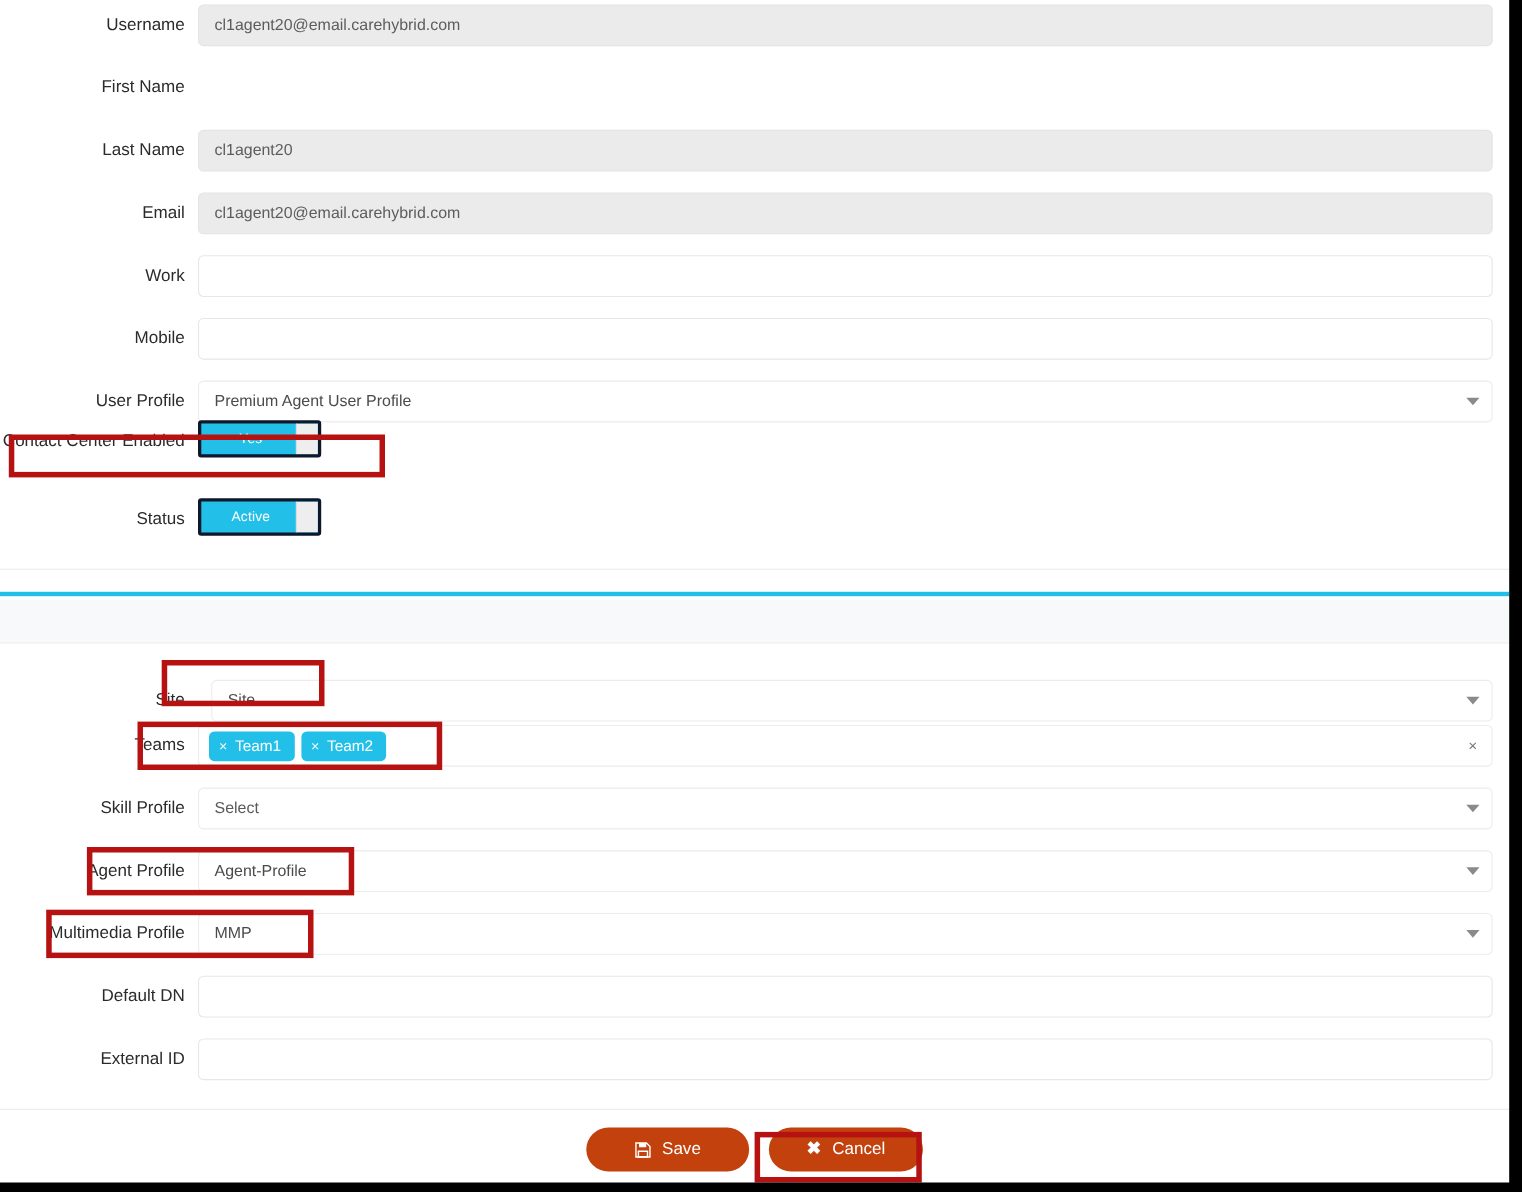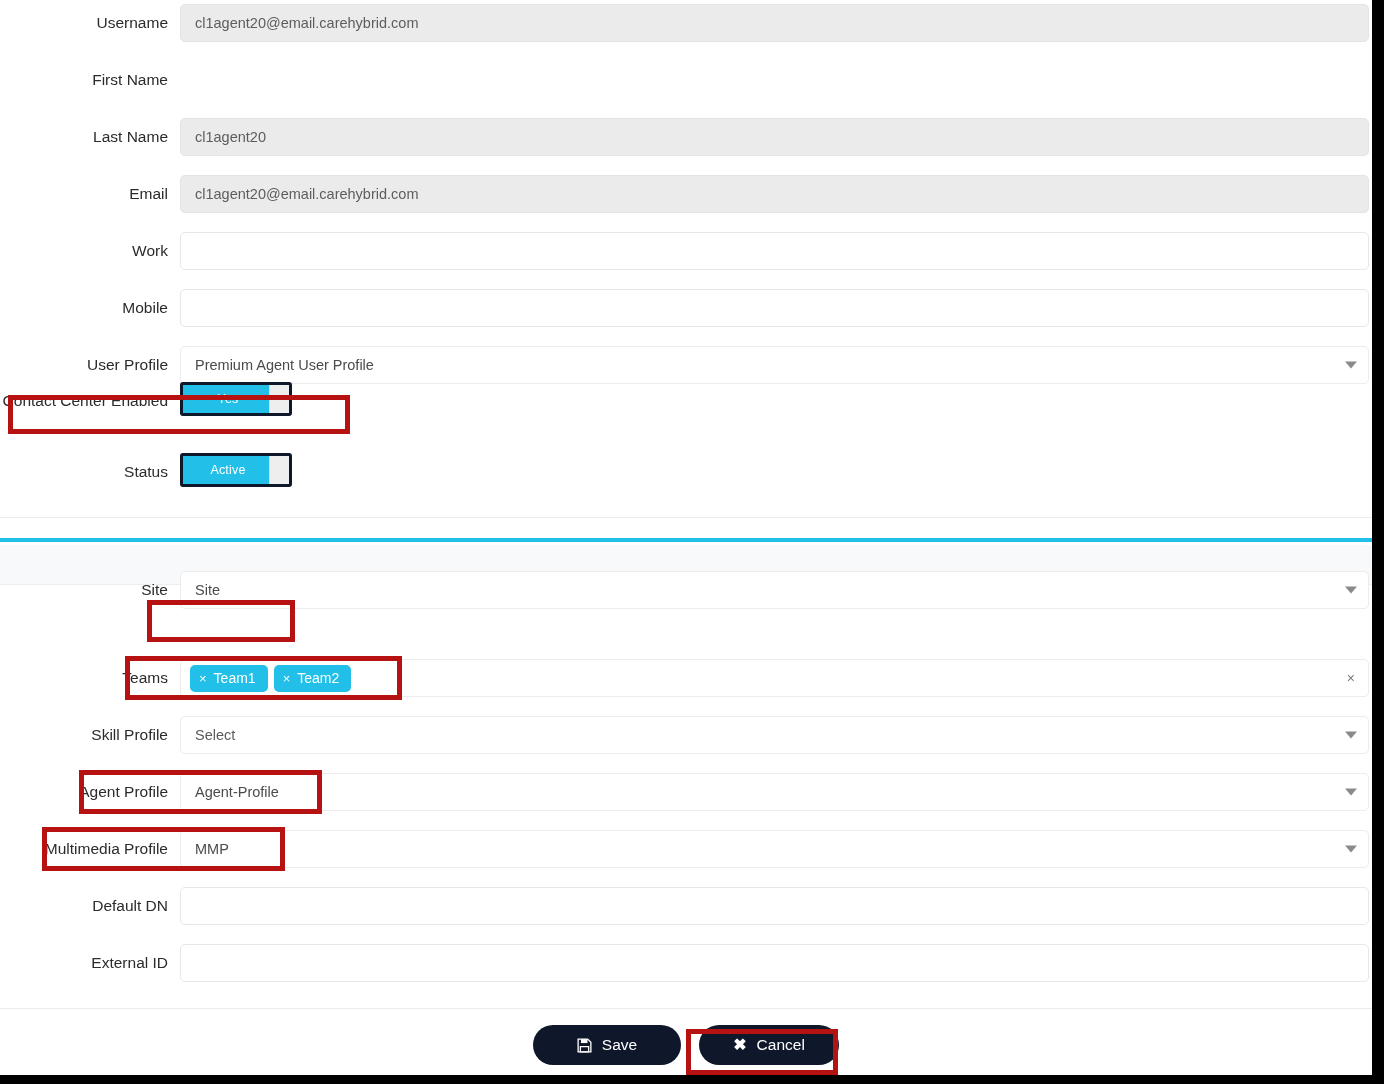--- a/index.html
+++ b/index.html
@@ -45,21 +45,21 @@
     padding-right: 12px;
     font-size: 15.5px;
     color: #2b2b2b;
     line-height: 1;
     white-space: nowrap;
   }
   .row-control {
     flex: 1 1 auto;
     position: relative;
     height: 38px;
-    margin-right: 3px;
+    margin-right: 15px;
   }
 
   
   .field {
     width: 100%;
     height: 38px;
     border-radius: 5px;
     display: flex;
     align-items: center;
     padding: 0 14px;
@@ -191,21 +191,21 @@
     width: 1372px;
     height: 62px;
     display: flex;
     align-items: center;
     justify-content: center;
     gap: 18px;
   }
   .btn {
     height: 40px;
     border-radius: 22px;
-    background: #0f172a;
+    background: #c2410c;
     color: #ffffff;
     display: flex;
     align-items: center;
     justify-content: center;
     gap: 10px;
     font-size: 15.5px;
     line-height: 1;
     border: none;
     cursor: pointer;
     font-family: "Liberation Sans", sans-serif;
@@ -292,21 +292,21 @@
         <span class="tlabel">Active</span>
         <span class="knob"></span>
       </div>
     </div>
   </div>
 
   <div class="hr" style="top:517px;"></div>
   <div class="teal-line" style="top:538px;"></div>
   <div class="section-band" style="top:545px;"></div>
 
-  <div class="form-row" style="top:567px;">
+  <div class="form-row" style="top:614px;gap:12px;">
     <div class="row-label">Site</div>
     <div class="row-control">
       <div class="field select">Site</div>
       <span class="caret"></span>
     </div>
   </div>
 
   <div class="form-row" style="top:655px;">
     <div class="row-label">Teams</div>
     <div class="row-control">

